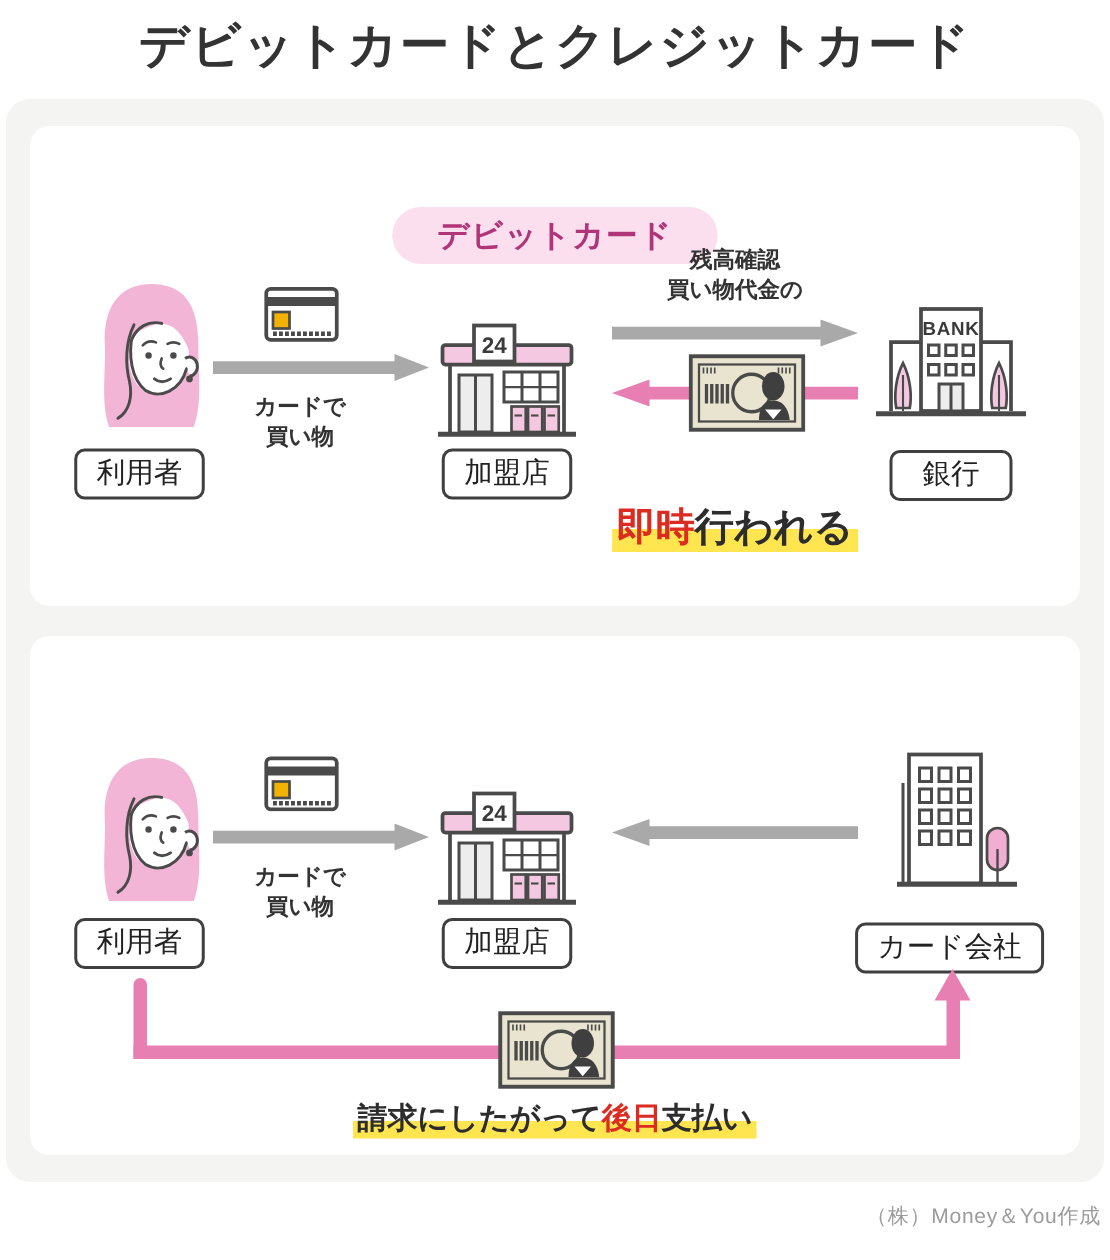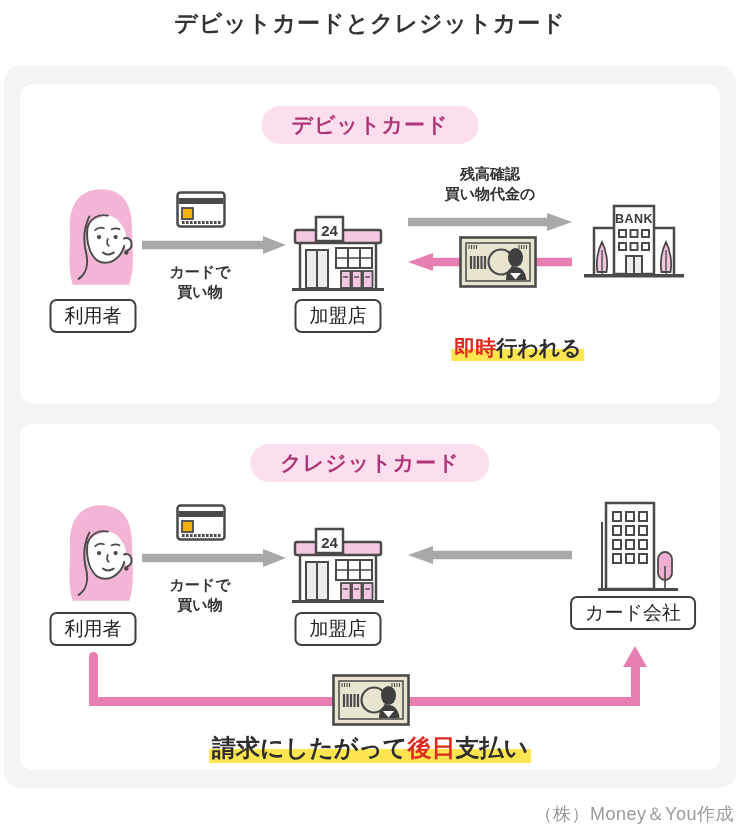--- a/index.html
+++ b/index.html
@@ -14,59 +14,59 @@
     --ink:#3a3a3a;
     --icon:#4a4a4a;
     --board:#f4f4f3;
   }
   *{margin:0;padding:0;box-sizing:border-box;}
   html,body{background:#fff;}
   body{font-family:"Liberation Sans","DejaVu Sans",sans-serif;color:var(--ink);}
   .stage{position:relative;width:740px;height:840px;background:#fff;overflow:hidden;}
 
   .page-title{position:absolute;top:8px;left:0;width:740px;text-align:center;
-    font-size:23px;font-weight:700;color:#333;letter-spacing:1px;}
+    font-size:33px;font-weight:700;color:#333;letter-spacing:1px;}
 
   .board{position:absolute;left:4px;top:66px;width:732px;height:722px;
     background:var(--board);border-radius:16px;}
 
   .panel{position:absolute;left:16px;width:700px;background:#fff;border-radius:13px;}
   .panel.debit{top:18px;height:320px;}
   .panel.credit{top:358px;height:346px;}
 
   .pill{position:absolute;left:50%;transform:translateX(-50%);
     background:var(--pill-bg);color:var(--pill-text);font-weight:700;font-size:21px;
-    padding:5px 30px;border-radius:22px;white-space:nowrap;letter-spacing:1px;}
+    padding:5px 30px;border-radius:22px;white-space:nowrap;letter-spacing:1px;margin-top:32px;}
 
   .label-box{position:absolute;transform:translateX(-50%);
     border:2px solid #3f3f3f;border-radius:7px;background:#fff;
     font-size:19px;color:#222;padding:2px 13px;white-space:nowrap;line-height:1.35;}
 
   .caption{position:absolute;transform:translateX(-50%);text-align:center;
     font-size:15px;font-weight:700;color:#333;line-height:1.32;white-space:nowrap;}
 
   .em-line{position:absolute;transform:translateX(-50%);white-space:nowrap;
     font-weight:700;color:#2d2d2d;}
-  .em-line.timing{font-size:21px;margin-left:28px;}
-  .em-line.deferred{font-size:24px;}
+  .em-line.timing{font-size:26px;}
+  .em-line.deferred{font-size:20px;}
   .hl{background:linear-gradient(transparent 52%, var(--yellow) 52%);padding:0 3px 2px 3px;}
   .red{color:var(--red);}
 
   .icon-svg{display:block;position:absolute;}
 
   
   .conn{position:absolute;background:var(--pink);}
   .conn.vert-left{left:69px;top:228px;width:9px;height:54px;border-radius:5px 5px 0 0;}
   .conn.horiz{left:69px;top:273px;width:551px;height:9px;}
   .conn.vert-right{left:611px;top:242px;width:9px;height:40px;}
   .conn-head{position:absolute;left:603px;top:222px;width:0;height:0;
     border-left:12px solid transparent;border-right:12px solid transparent;
     border-bottom:21px solid var(--pink);}
 
-  .footer-credit{position:absolute;right:6px;top:802px;font-size:18px;color:#9b9b9b;
+  .footer-credit{position:absolute;right:6px;top:802px;font-size:14px;color:#9b9b9b;
     letter-spacing:0.5px;}
 </style>
 </head>
 <body>
 
 <svg width="0" height="0" style="position:absolute">
   <defs>
     <g id="woman">
       <path d="M38 3 C15 3 5 20 6 44 C7 62 3 84 9 101 L67 101 C73 84 70 64 70 44 C70 17 60 3 38 3 Z" fill="#f3b5d6"></path>
       <path d="M24 40 C21 56 23 70 34 77 C46 84 60 74 63 58 C65 46 62 31 50 27 C36 23 26 28 24 40 Z" fill="#fff"></path>
@@ -257,26 +257,24 @@
           <use href="#money"></use>
         </svg>
       <div class="em-line timing" style="left:470px;top:250px">
         <span class="hl"><span class="red">即時</span><span>行われる</span></span>
       </div>
 
       <svg class="icon-svg" style="left:562px;top:118px" width="104" height="92" viewBox="0 0 104 92">
         <use href="#bank-frame"></use>
         <text x="52" y="21" font-size="12.5" font-weight="bold" fill="#3a3a3a" text-anchor="middle" letter-spacing="0.5">BANK</text>
       </svg>
+      <div class="label-box" style="left:614px;top:216px;padding:2px 20px">銀行</div>
     </section>
 
     <section class="panel credit">
-      <div class="pill" style="top:20px">
-        <span>クレジットカード</span>
-      </div>
 
       <svg class="icon-svg" style="left:44px;top:78px" width="74" height="104" viewBox="0 0 76 106">
           <use href="#woman"></use>
         </svg>
       <div class="label-box" style="left:73px;top:188px">利用者</div>
 
       <svg class="icon-svg" style="left:156px;top:80px" width="50" height="37" viewBox="0 0 50 37">
           <use href="#card"></use>
         </svg>
       <svg class="icon-svg" style="left:122px;top:125px" width="144" height="18" viewBox="0 0 144 18">
@@ -293,21 +291,21 @@
       </svg>
       <div class="label-box" style="left:318px;top:188px">加盟店</div>
 
       <svg class="icon-svg" style="left:388px;top:122px" width="164" height="18" viewBox="0 0 164 18">
           <use href="#arrow-left-long-gray"></use>
         </svg>
 
       <svg class="icon-svg" style="left:576px;top:76px" width="86" height="96" viewBox="0 0 86 96">
           <use href="#office"></use>
         </svg>
-      <div class="label-box" style="left:613px;top:172px">カード会社</div>
+      <div class="label-box" style="left:613px;top:191px">カード会社</div>
 
       <div class="conn vert-left"></div>
       <div class="conn horiz"></div>
       <div class="conn vert-right"></div>
       <div class="conn-head"></div>
       <svg class="icon-svg" style="left:312px;top:250px" width="78" height="52" viewBox="0 0 78 52">
           <use href="#money"></use>
         </svg>
       <div class="em-line deferred" style="left:350px;top:308px">
         <span class="hl"><span>請求にしたがって</span><span class="red">後日</span><span>支払い</span></span>

